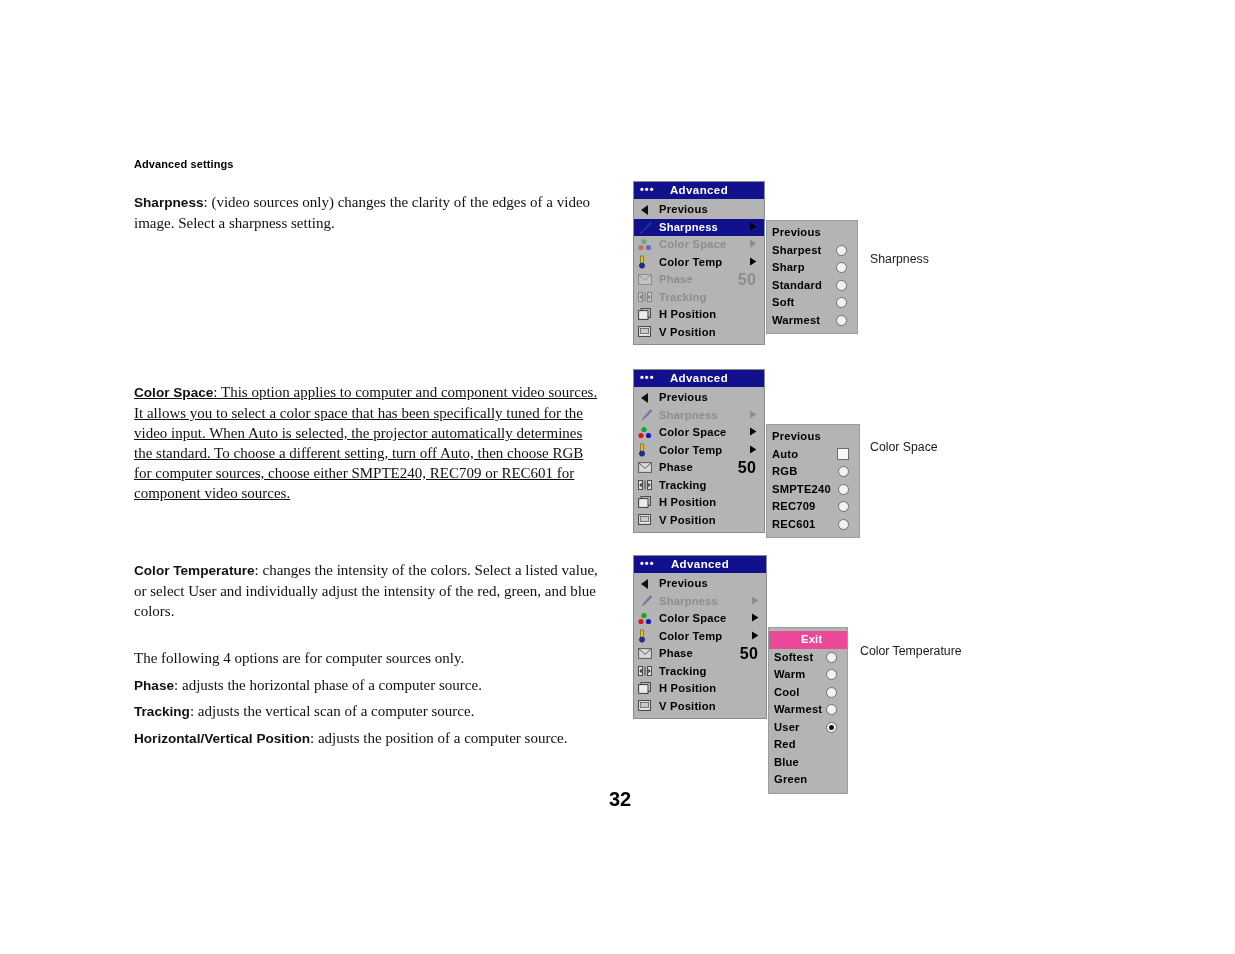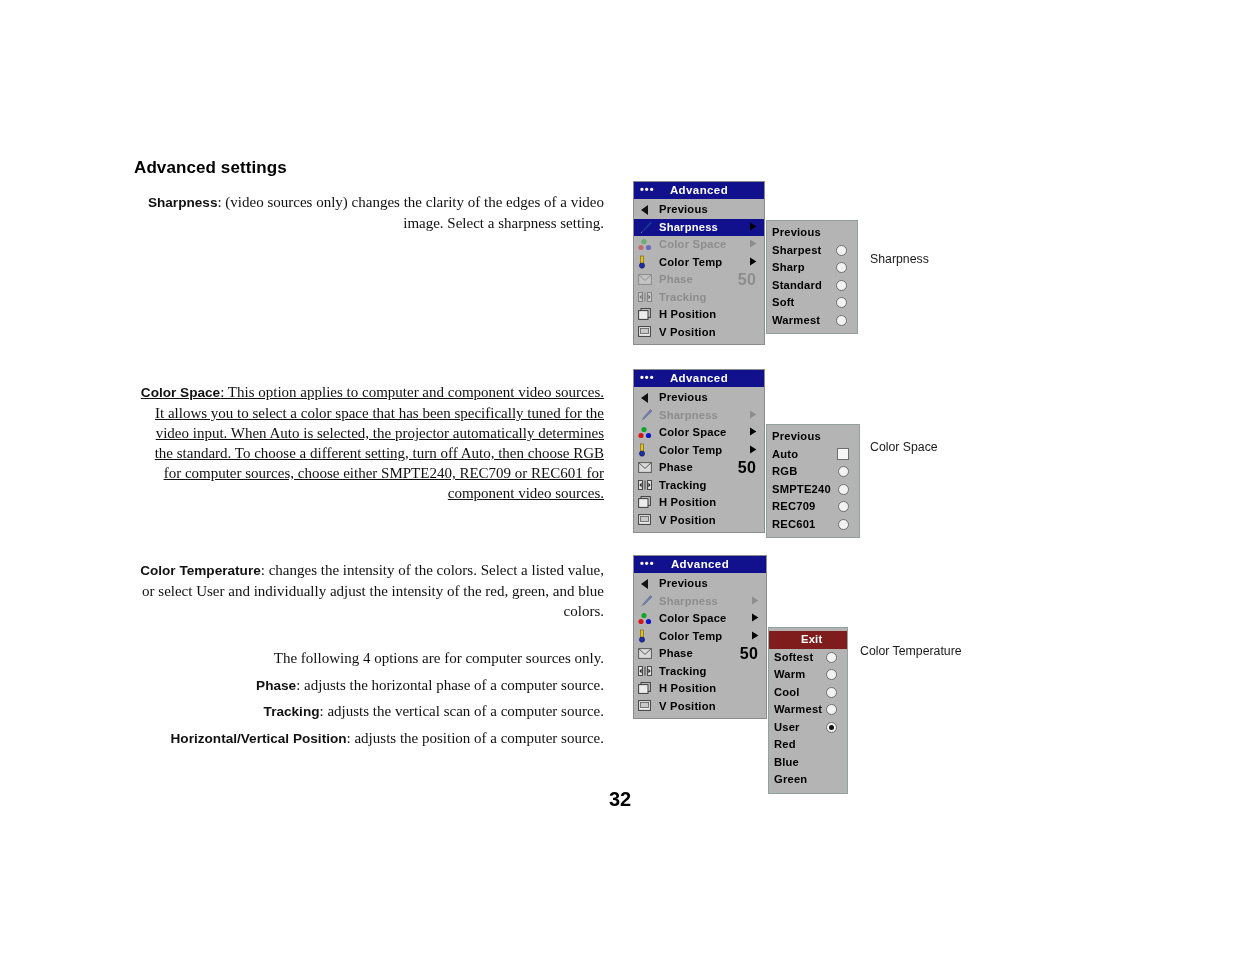--- a/index.html
+++ b/index.html
@@ -15,32 +15,32 @@
 
   
   .text-col{
     position:absolute;
     left:134px; top:155px;
     width:470px;
   }
   .page-heading{
     font-family:"Liberation Sans", sans-serif;
     font-weight:bold;
-    font-size:17px;
+    font-size:11px;
     color:#000;
     margin:0 0 18px 0;
     letter-spacing:.1px;
   }
   .para{
     font-family:"Liberation Serif", serif;
     font-size:15px;
     line-height:20px;
     color:#111;
     margin:0;
-    text-align:right;
+    text-align:left;
   }
   .para b{font-family:"Liberation Sans", sans-serif;font-size:13.6px;font-weight:bold;}
 
   .blk-sharpness{position:absolute;left:134px;top:192px;width:470px;}
   .blk-colorspace{position:absolute;left:134px;top:382px;width:470px;text-decoration:underline;}
   .blk-colortemp{position:absolute;left:134px;top:560px;width:470px;}
   .blk-note{position:absolute;left:134px;top:648px;width:470px;}
   .blk-phase{position:absolute;left:134px;top:675px;width:470px;}
   .blk-tracking{position:absolute;left:134px;top:701px;width:470px;}
   .blk-hv{position:absolute;left:134px;top:728px;width:470px;}
@@ -112,21 +112,21 @@
     border:1px solid #93a0a0;
     box-sizing:border-box;
     padding:3px 0 4px 0;
   }
   .srow{
     height:17.5px;line-height:17.5px;
     display:flex;align-items:center;
     font-size:11.2px;font-weight:bold;color:#000;
     padding-left:5px;letter-spacing:.2px;
   }
-  .srow.sel{background:#7f1d1d;color:#fff;padding-left:32px;}
+  .srow.sel{background:#ec4899;color:#fff;padding-left:32px;}
   .srow .slbl{flex:1 1 auto;white-space:nowrap;}
   .radio{
     width:9px;height:9px;border-radius:50%;
     background:#f2f2f2;border:1px solid #6e6e6e;
     margin-right:10px;flex:0 0 9px;position:relative;
   }
   .radio.on::after{
     content:"";position:absolute;left:2px;top:2px;
     width:5px;height:5px;border-radius:50%;background:#111;
   }

